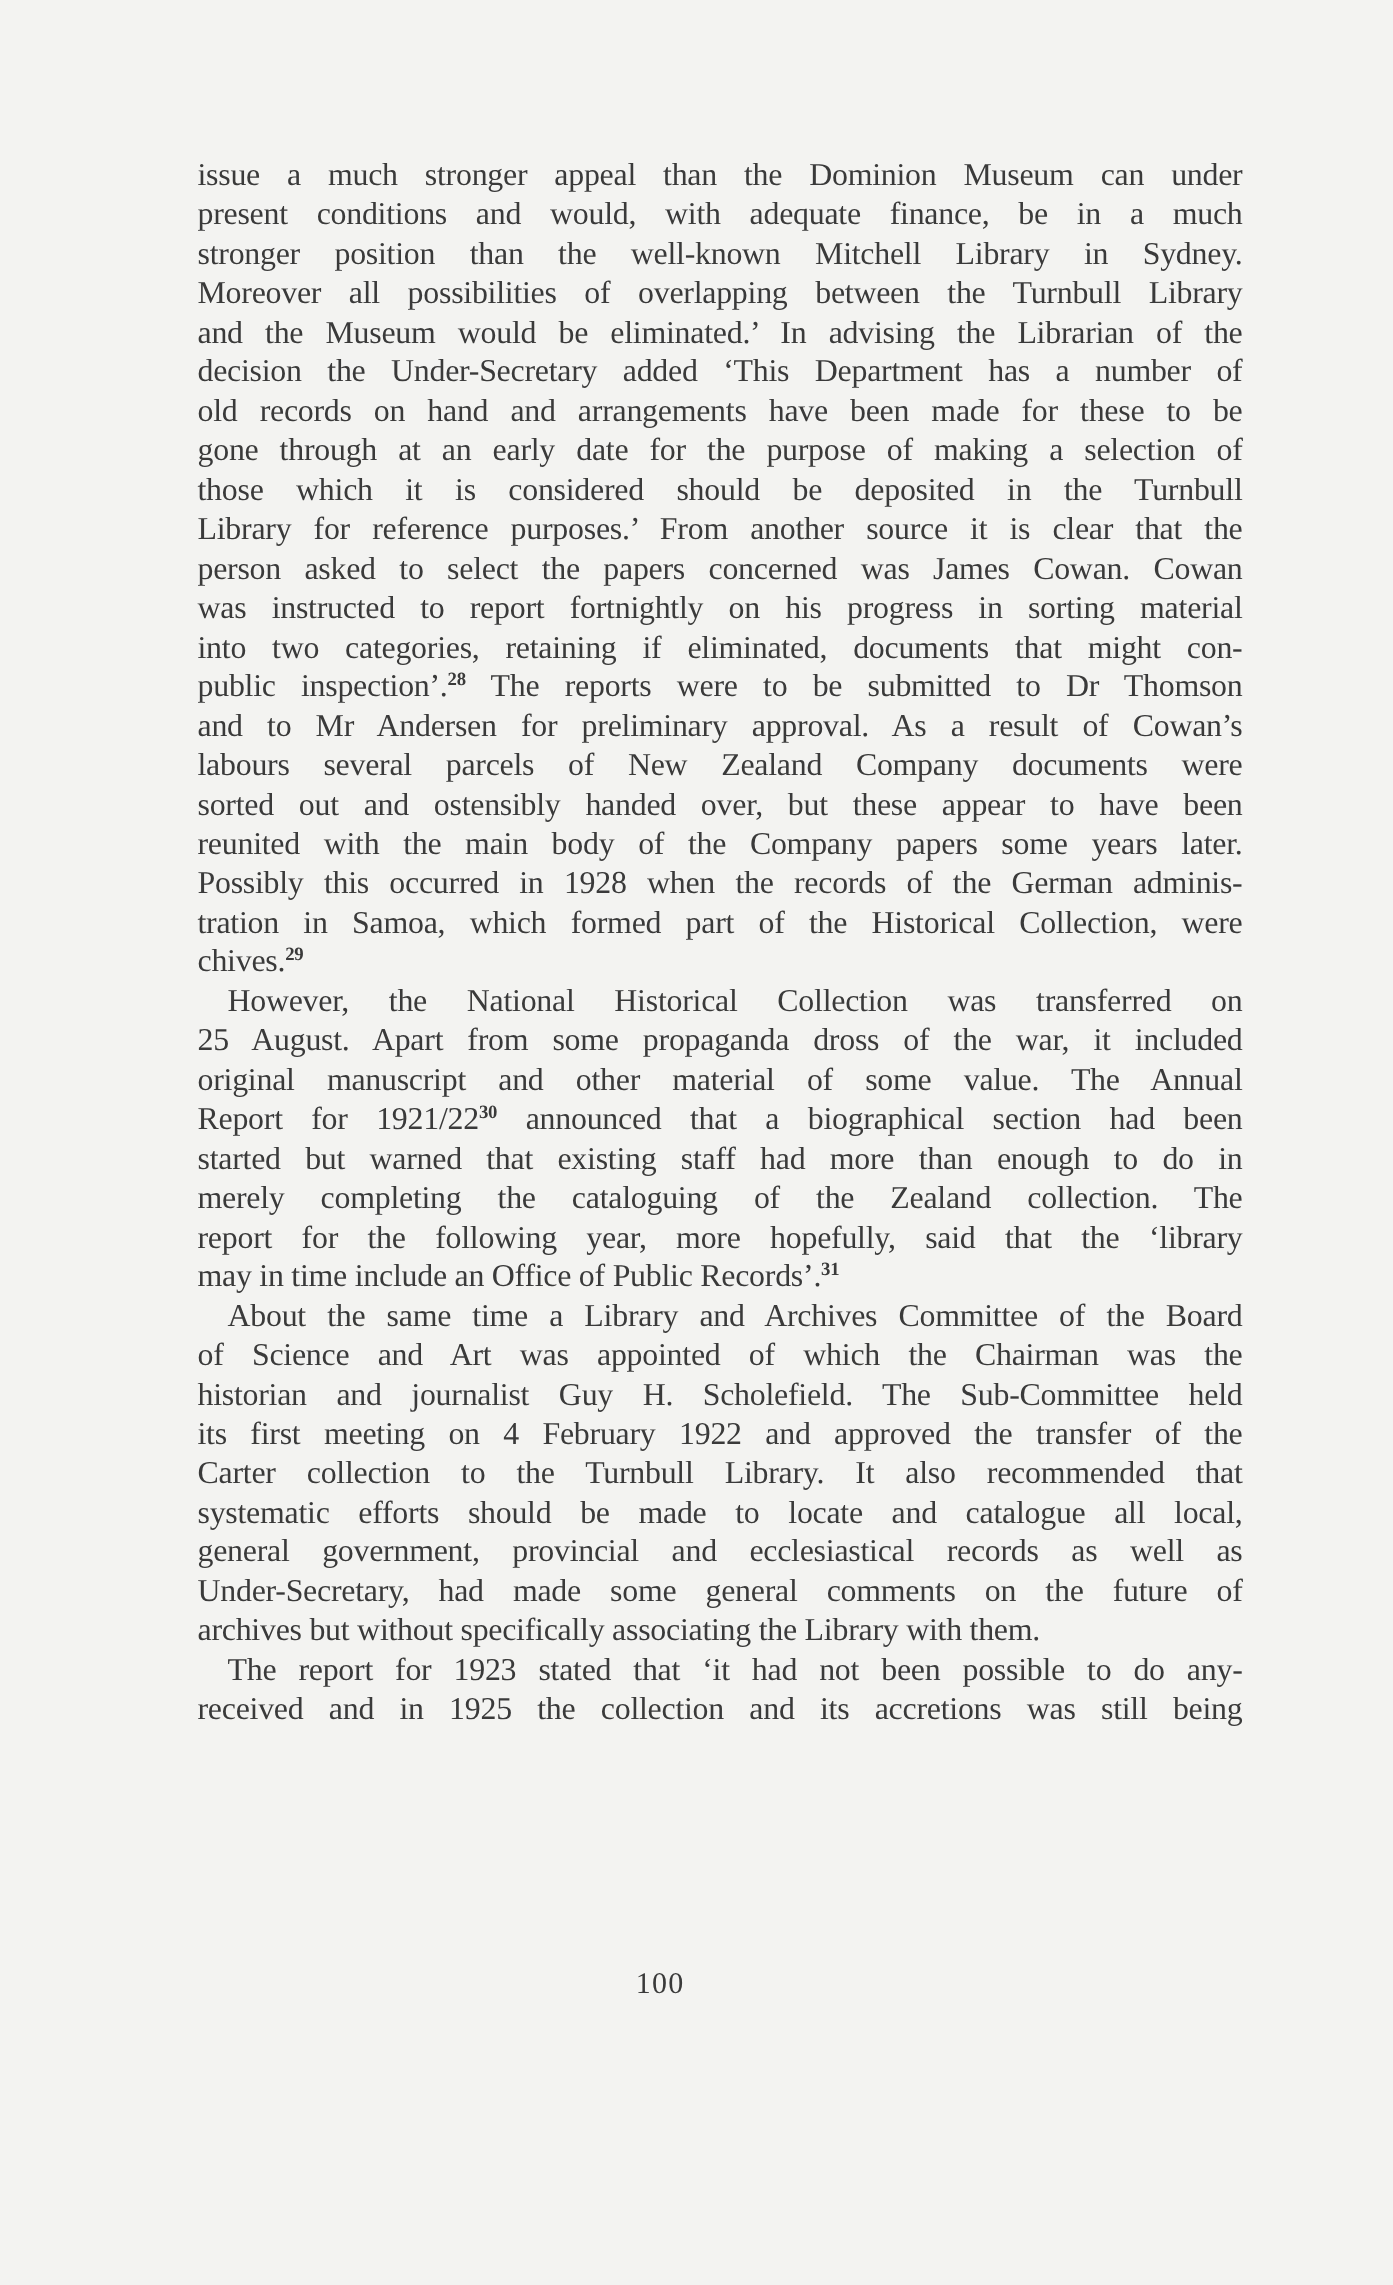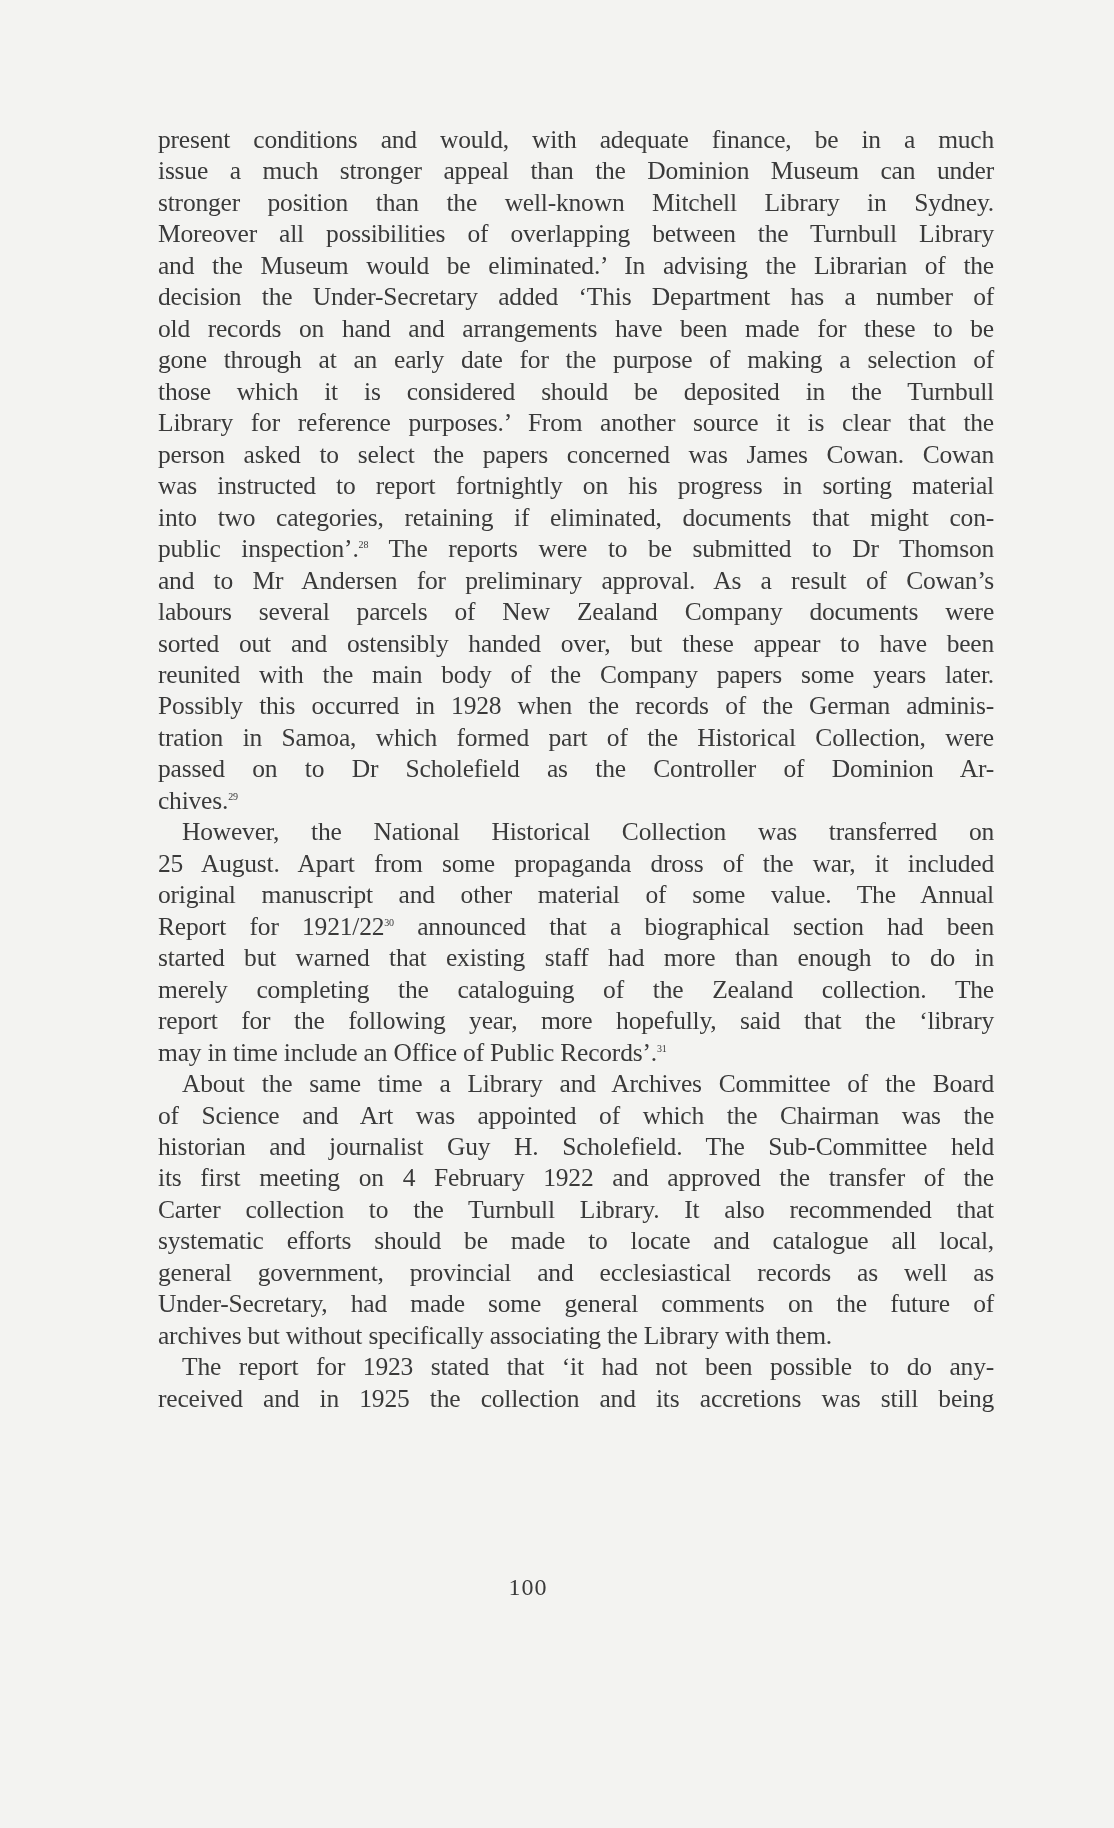--- a/index.html
+++ b/index.html
@@ -24,61 +24,61 @@
       line-height: 31.48px;
       font-size: 25.5px;
       white-space: nowrap;
       text-align: justify;
       text-align-last: justify;
       letter-spacing: -0.2px;
     }
     .line.last { text-align-last: left; }
     .line.indent { padding-left: 24px; }
     sup {
-      font-size: 10px;
+      font-size: 15px;
       line-height: 0;
       vertical-align: 9px;
+      font-weight: bold;
     }
     .page-number {
       position: absolute;
       top: 1574px;
       left: 0;
       width: 1056px;
       text-align: center;
       font-size: 24px;
       letter-spacing: 1px;
       color: #3a3a3a;
     }
   </style>
 </head>
 <body>
 
 <div class="page-text" id="page-body">
     <div>
+      <span class="line"><span>issue a much stronger appeal than the Dominion Museum can under</span></span>
       <span class="line"><span>present conditions and would, with adequate finance, be in a much</span></span>
-      <span class="line"><span>issue a much stronger appeal than the Dominion Museum can under</span></span>
       <span class="line"><span>stronger position than the well-known Mitchell Library in Sydney.</span></span>
       <span class="line"><span>Moreover all possibilities of overlapping between the Turnbull Library</span></span>
       <span class="line"><span>and the Museum would be eliminated.’ In advising the Librarian of the</span></span>
       <span class="line"><span>decision the Under-Secretary added ‘This Department has a number of</span></span>
       <span class="line"><span>old records on hand and arrangements have been made for these to be</span></span>
       <span class="line"><span>gone through at an early date for the purpose of making a selection of</span></span>
       <span class="line"><span>those which it is considered should be deposited in the Turnbull</span></span>
       <span class="line"><span>Library for reference purposes.’ From another source it is clear that the</span></span>
       <span class="line"><span>person asked to select the papers concerned was James Cowan. Cowan</span></span>
       <span class="line"><span>was instructed to report fortnightly on his progress in sorting material</span></span>
       <span class="line"><span>into two categories, retaining if eliminated, documents that might con-</span></span>
       <span class="line"><span>public inspection’.</span><sup>28</sup><span> The reports were to be submitted to Dr Thomson</span></span>
       <span class="line"><span>and to Mr Andersen for preliminary approval. As a result of Cowan’s</span></span>
       <span class="line"><span>labours several parcels of New Zealand Company documents were</span></span>
       <span class="line"><span>sorted out and ostensibly handed over, but these appear to have been</span></span>
       <span class="line"><span>reunited with the main body of the Company papers some years later.</span></span>
       <span class="line"><span>Possibly this occurred in 1928 when the records of the German adminis-</span></span>
       <span class="line"><span>tration in Samoa, which formed part of the Historical Collection, were</span></span>
-      <span class="line"><span>passed on to Dr Scholefield as the Controller of Dominion Ar-</span></span>
       <span class="line last"><span>chives.</span><sup>29</sup></span>
     </div>
     <div>
       <span class="line indent"><span>However, the National Historical Collection was transferred on</span></span>
       <span class="line"><span>25 August. Apart from some propaganda dross of the war, it included</span></span>
       <span class="line"><span>original manuscript and other material of some value. The Annual</span></span>
       <span class="line"><span>Report for 1921/22</span><sup>30</sup><span> announced that a biographical section had been</span></span>
       <span class="line"><span>started but warned that existing staff had more than enough to do in</span></span>
       <span class="line"><span>merely completing the cataloguing of the Zealand collection. The</span></span>
       <span class="line"><span>report for the following year, more hopefully, said that the ‘library</span></span>

